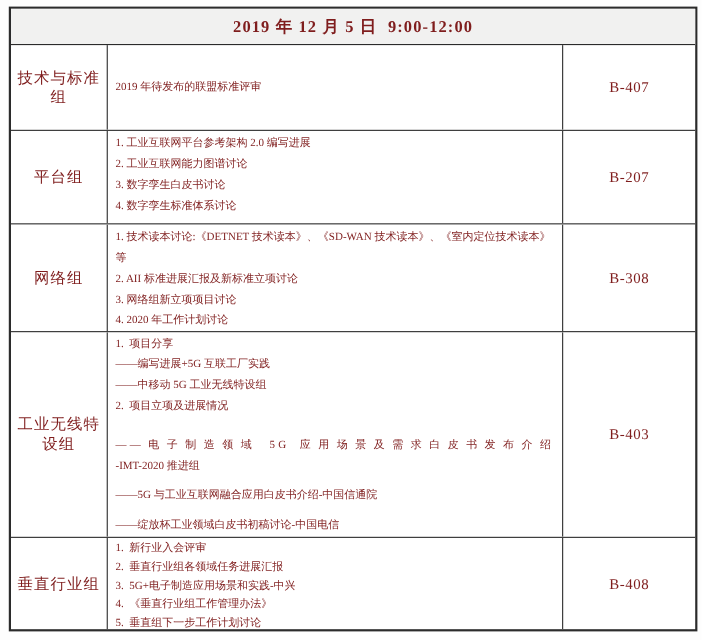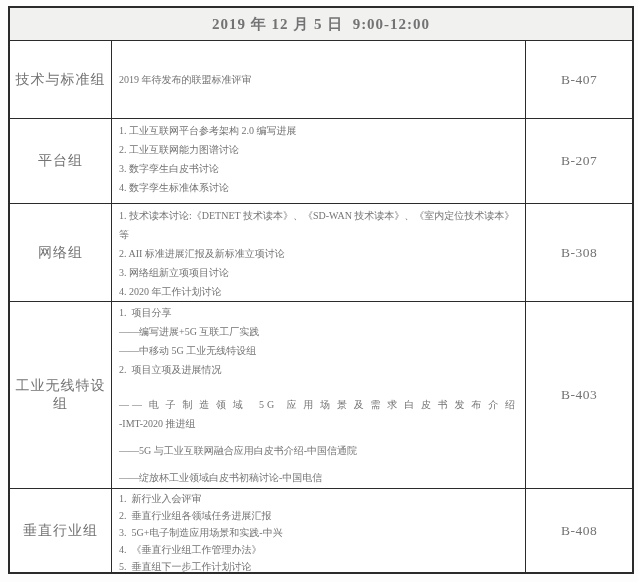--- a/index.html
+++ b/index.html
@@ -1,21 +1,21 @@
 <!DOCTYPE html>
 <html><head>
 <meta charset="utf-8">
 <style>
   html,body{margin:0;padding:0;background:#ffffff;}
   .page{
     position:relative;
     width:638px;height:582px;
     background:#fdfdfd;
     font-family:"Liberation Serif","DejaVu Serif",serif;
-    color:#737373;
+    color:#7f1d1d;
     overflow:hidden;
   }
   .tbl{
     position:absolute;left:8px;top:6px;
     width:626px;height:568px;
     box-sizing:border-box;
     border:2px solid #2b2b2b;
     background:#ffffff;
     display:flex;flex-direction:column;
   }
@@ -34,21 +34,21 @@
     border-bottom:1px solid #2b2b2b;
     overflow:hidden;
   }
   .row:last-child{border-bottom:none;flex:1;}
   .h1{height:78px;}
   .h2{height:85px;}
   .h3{height:98px;}
   .h4{height:187px;}
   .cell{box-sizing:border-box;overflow:hidden;}
   .c1{
-    width:102px;
+    width:88px;
     border-right:1px solid #2b2b2b;
     display:flex;align-items:center;justify-content:center;
     font-size:14px;letter-spacing:1px;
     text-align:center;
   }
   .c2{
     width:414px;
     border-right:1px solid #2b2b2b;
     padding:3px 7px 0 7px;
     font-size:10px;

